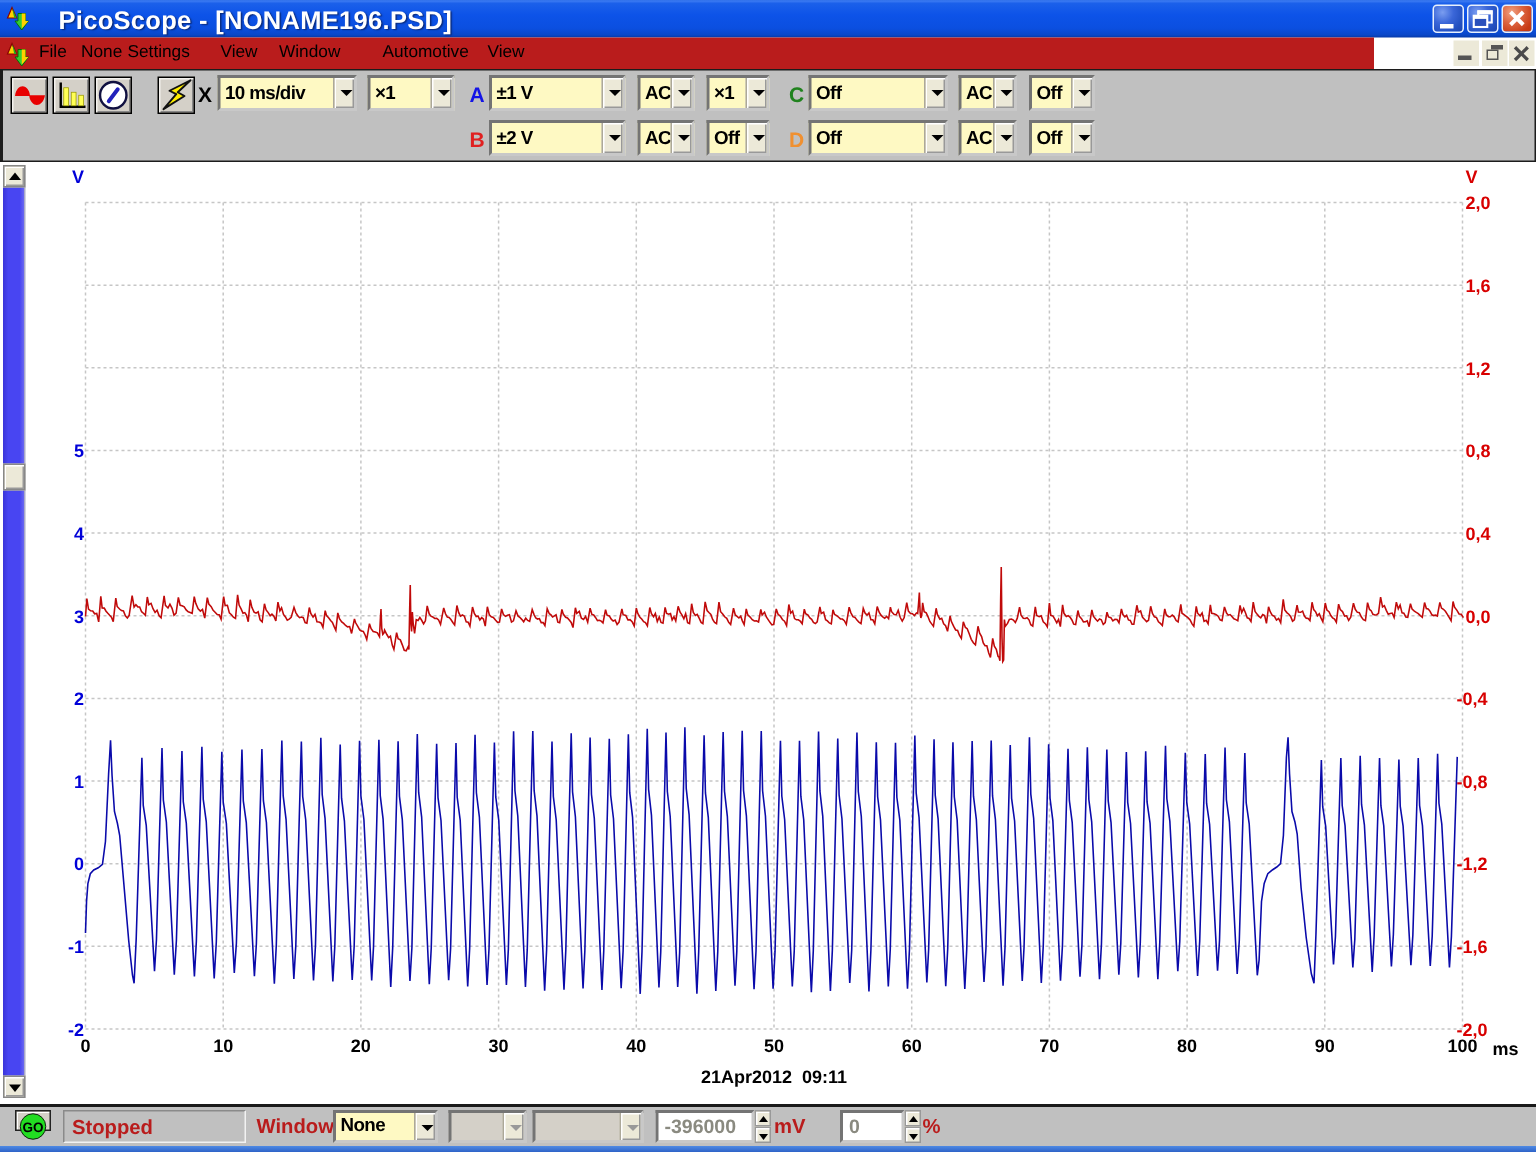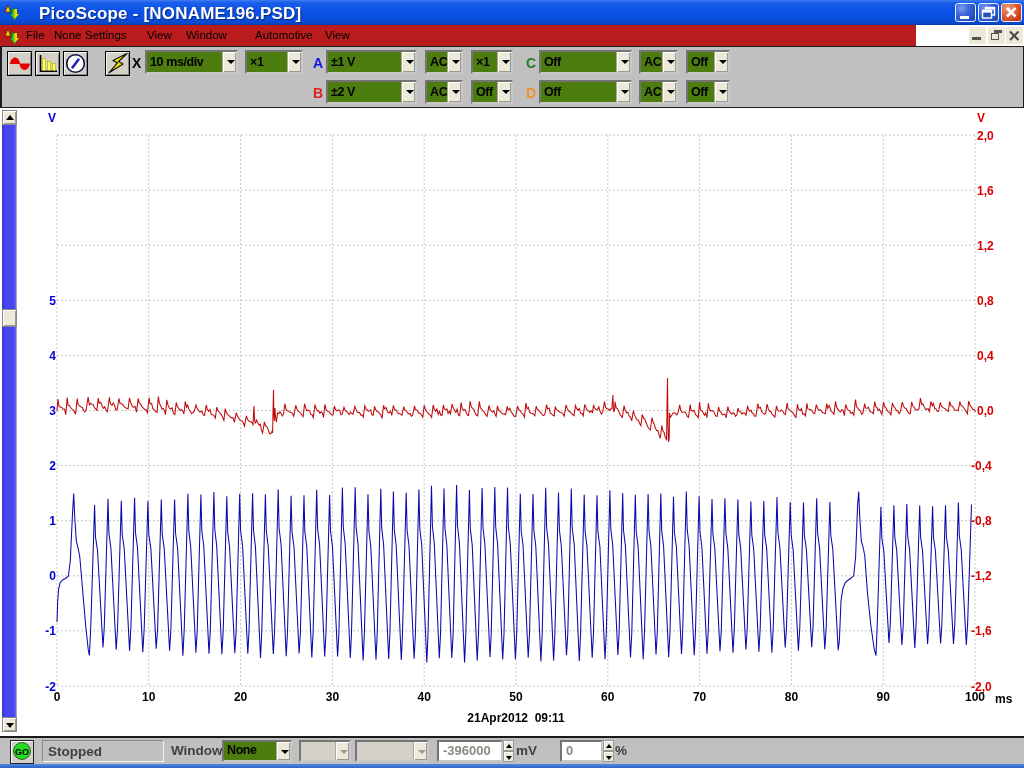--- a/index.html
+++ b/index.html
@@ -11,38 +11,38 @@
 .wb-min,.wb-max{background:radial-gradient(circle at 30% 25%,#7a9df0 0%,#3a66d8 40%,#2350c0 75%,#1c44ae 100%)}
 .wb-close{background:radial-gradient(circle at 30% 25%,#f0a080 0%,#dd6540 40%,#c83a14 80%,#bc3812 100%)}
 .winbtn span{position:absolute;color:#fff;font-weight:bold}
 
 .menubar{position:absolute;left:0;top:25px;width:916px;height:21px;background:#b91c1c}
 .menubar .mi{position:absolute;top:4px;font-size:11.5px;color:#000}
 .mdibtn{position:absolute;top:2px;width:17px;height:17px;background:#ece9d8;color:#444;text-align:center}
 
 .toolbar{position:absolute;left:0;top:46px;width:1024px;height:62px;background:#c0c0c0;border:1px solid #1c1c1c;border-left-width:2px}
 .tbtn{position:absolute;width:25px;height:25px;background:#d4d0c8;border:1px solid #000;box-shadow:inset 1px 1px 0 #f4f2ee, inset -1px -1px 0 #888}
-.cb{position:absolute;height:24px;background:#4d7c0f;border:2px inset #c8c8c8}
+.cb{position:absolute;height:24px;background:#fef9c3;border:2px inset #c8c8c8}
 .cb .txt{position:absolute;left:3px;top:3px;font-size:12.5px;font-weight:bold;color:#000;white-space:nowrap;letter-spacing:-0.4px}
 .cb .btn{position:absolute;right:0;top:0;bottom:0;width:14px;background:#ece9d8;border-left:1px solid #aca899;box-shadow:inset 1px 1px 0 #fff, inset -1px -1px 0 #999}
 .cb .btn:after{content:"";position:absolute;left:4px;top:8px;border-left:4px solid transparent;border-right:4px solid transparent;border-top:4px solid #000}
 .cb.dis{background:#d4d0c8}
 .cb.dis .btn:after{border-top-color:#999}
 .chlbl{position:absolute;font-size:14px;font-weight:bold}
 
 .chart{position:absolute;left:0;top:108px}
 
 .sb{position:absolute;left:2px;top:110px;width:15px;height:622px;background:linear-gradient(90deg,#3a35d8 0%,#4845f2 25%,#4845f2 80%,#6a68f0 100%);border-right:1px solid #a8a8c8}
 .sbbtn{position:absolute;left:0;width:15px;height:15px;background:#ece9d8;border:1px solid #888;box-shadow:inset 1px 1px 0 #fff, inset -1px -1px 0 #999}
 .sbthumb{position:absolute;left:0;top:199px;width:15px;height:18px;background:#ece9d8;border:1px solid #888;box-shadow:inset 1px 1px 0 #fff, inset -1px -1px 0 #999}
 .tri{position:absolute;width:0;height:0}
 
 .statusbar{position:absolute;left:0;top:736px;width:1024px;height:28px;background:#c0c0c0;border-top:2px solid #1a1a1a}
 .panel{position:absolute;background:#c0c0c0;border:1px solid;border-color:#8a8a8a #f2f2f2 #f2f2f2 #8a8a8a}
-.sbtext{font-size:13.5px;font-weight:bold;color:#404040}
+.sbtext{font-size:13.5px;font-weight:bold;color:#b91c1c}
 .spin{position:absolute;height:22px;background:#ffffff;border:2px inset #c8c8c8}
 .spin .num{position:absolute;left:4px;top:1px;font-size:13px;font-weight:bold;color:#8a8a80}
 .spinbtns{position:absolute;width:11px;height:22px}
 .spinbtns div{position:absolute;left:0;width:11px;height:11px;background:#ece9d8;border:1px solid #999;box-shadow:inset 1px 1px 0 #fff}
 .bottomedge{position:absolute;left:0;top:764px;width:1024px;height:4px;background:linear-gradient(#4e8ae4,#2e63c8)}
 </style></head>
 <body>
 
 <div class="titlebar"></div>
 <svg class="abs" style="left:4px;top:3px" width="18" height="19" viewBox="0 0 18 19">
@@ -249,21 +249,21 @@
 <div class="sbbtn" style="top:0">
       <span class="tri" style="left:3px;top:4px;border-left:4px solid transparent;border-right:4px solid transparent;border-bottom:5px solid #000"></span>
     </div>
 <div class="sbthumb"></div>
 <div class="sbbtn" style="bottom:0">
       <span class="tri" style="left:3px;top:5px;border-left:4px solid transparent;border-right:4px solid transparent;border-top:5px solid #000"></span>
     </div>
 </div>
 
 <div class="statusbar">
-<div class="panel" style="left:10px;top:2px;width:24px;height:24px;background:#d4d0c8;border:1px solid #222;box-shadow:inset 1px 1px 0 #fff">
+<div class="panel" style="left:10px;top:2px;width:24px;height:14px;background:#d4d0c8;border:1px solid #222;box-shadow:inset 1px 1px 0 #fff">
 <svg width="22" height="20">
         <circle cx="11" cy="10" r="8.5" fill="#22dd22" stroke="#0a0a0a" stroke-width="0.6"></circle>
         <text x="11" y="13.5" text-anchor="middle" font-size="9" font-weight="bold" font-family="Liberation Sans" fill="#000">GO</text>
       </svg>
 </div>
 <div class="panel" style="left:42px;top:2px;width:122px;height:22px">
       <span class="sbtext" style="position:absolute;left:5px;top:3px">Stopped</span>
     </div>
 <span class="sbtext" style="position:absolute;left:171px;top:5px">Window</span>
 <div class="cb" style="left:222px;top:2px;width:70px;height:22px">

